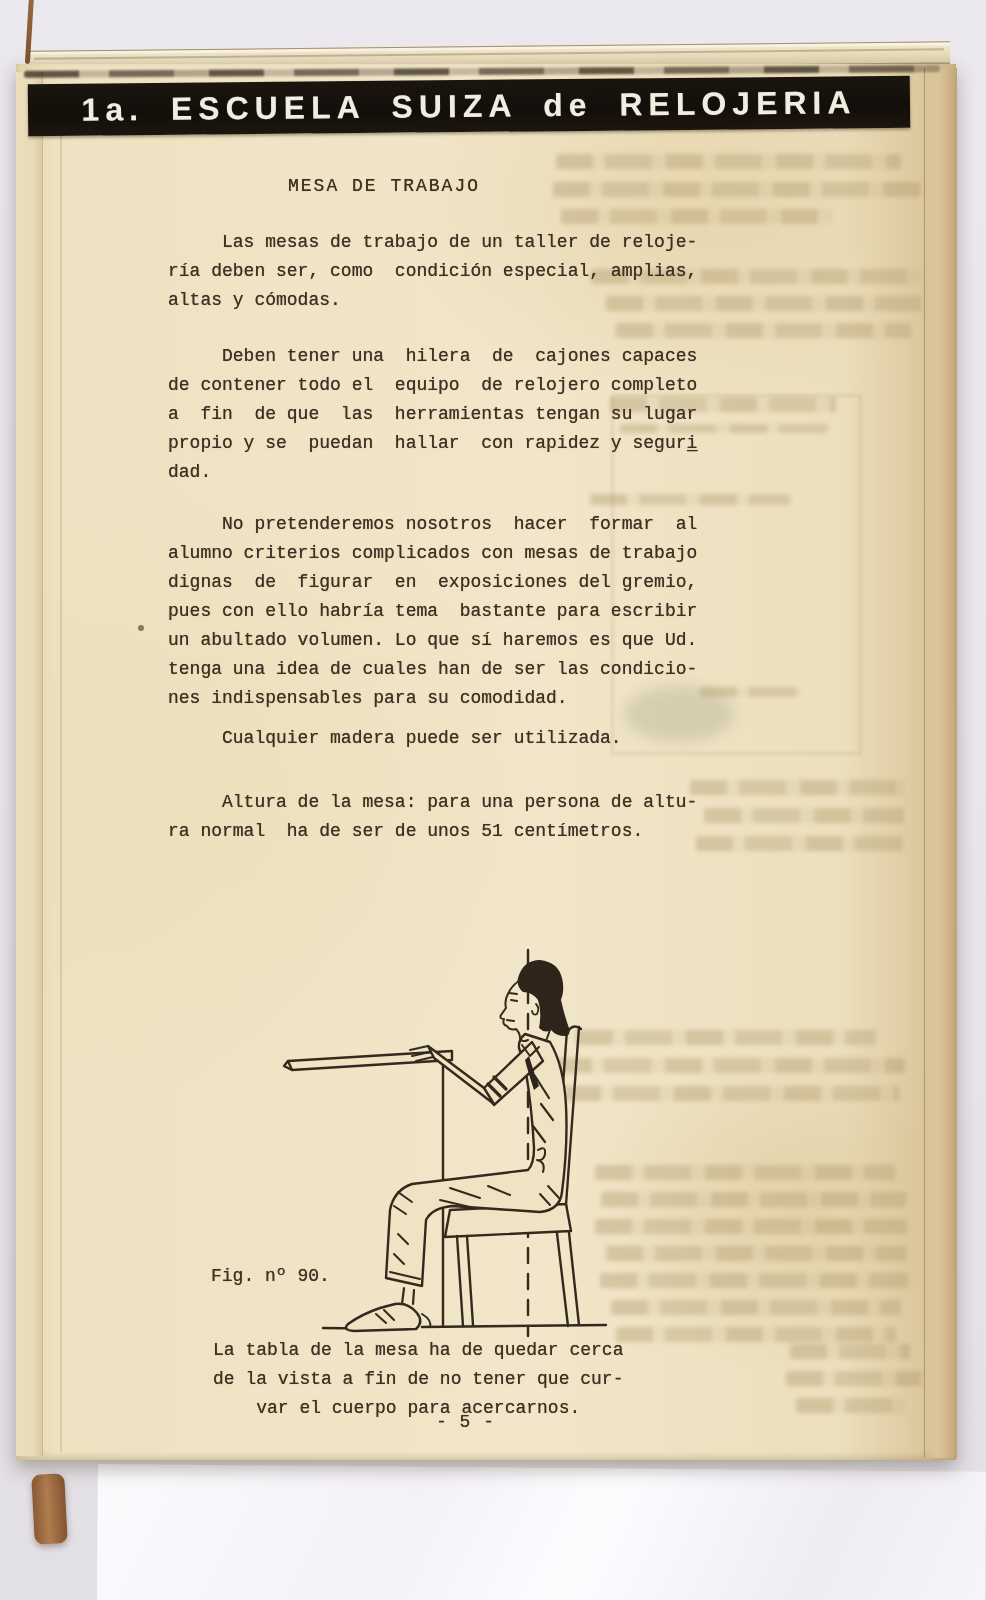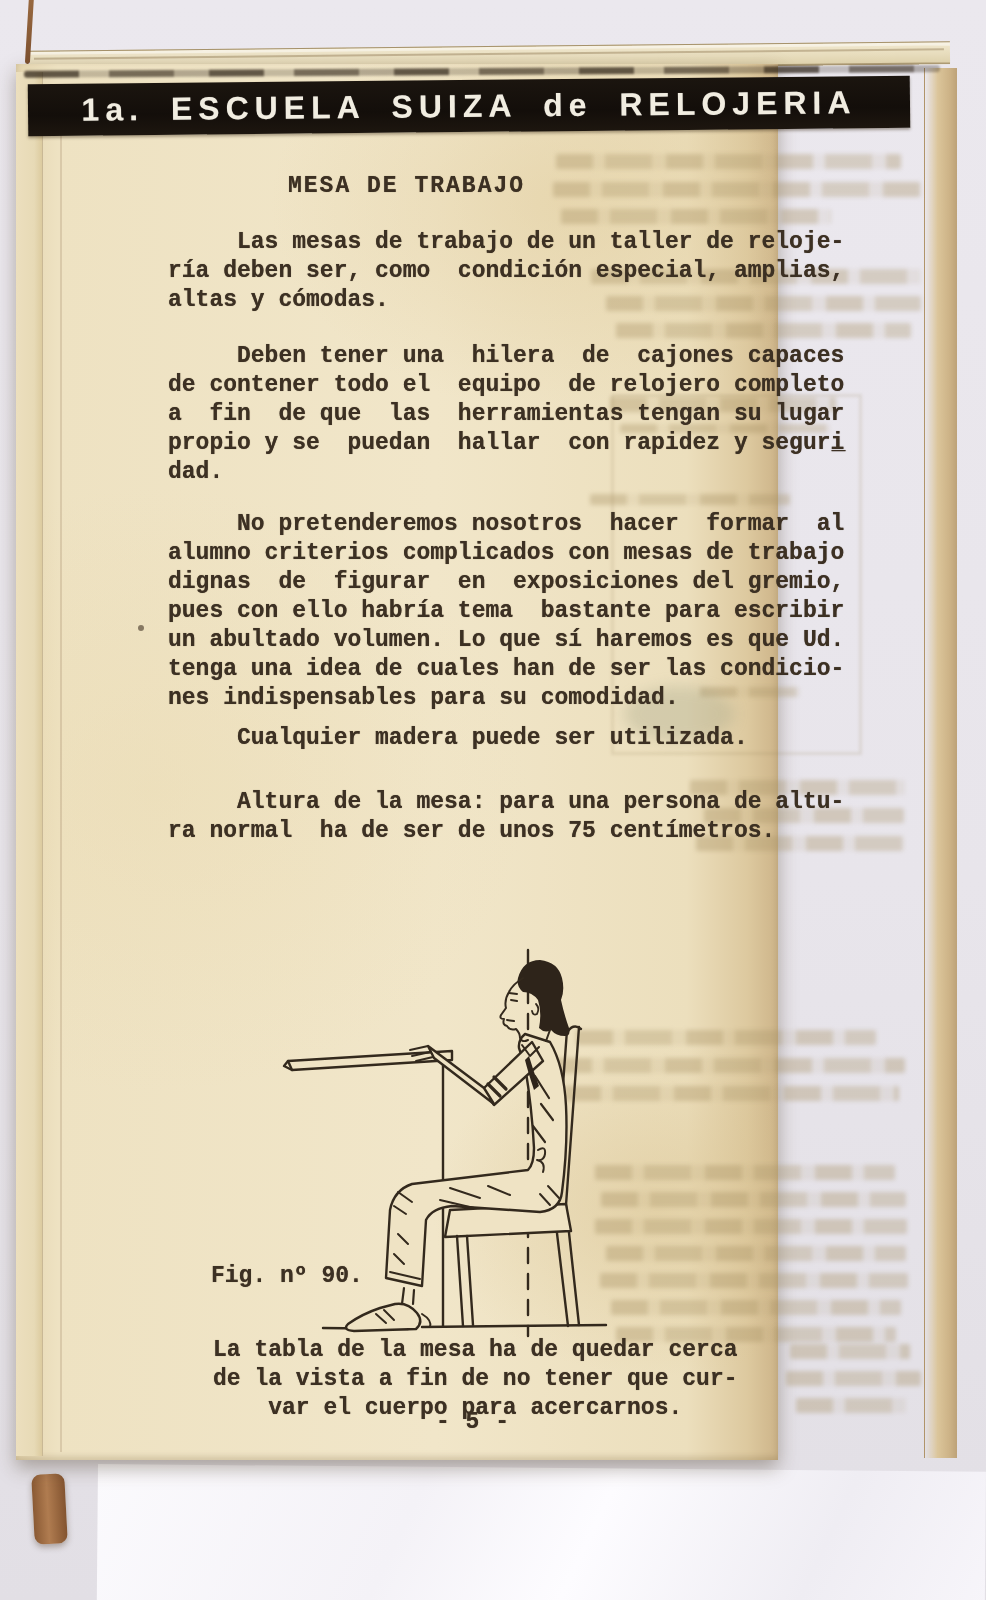--- a/index.html
+++ b/index.html
@@ -38,21 +38,21 @@
     box-shadow:inset 0 3px 0 rgba(255,255,255,.45),inset 0 -2px 0 rgba(115,90,50,.45);
     transform:rotate(-0.6deg);
   }
   .page-stack::before{
     content:"";position:absolute;left:4px;top:6px;right:6px;height:2px;
     background:rgba(120,95,55,.35);
   }
 
   
   .paper-page{
-    left:16px;top:64px;width:762px;height:1396px;
+    left:16px;top:64px;width:940px;height:1396px;
     background:
       radial-gradient(420px 300px at 72% 10%,rgba(222,200,150,.45),transparent 70%),
       radial-gradient(520px 420px at 18% 52%,rgba(234,218,176,.4),transparent 72%),
       radial-gradient(320px 240px at 84% 82%,rgba(214,190,138,.45),transparent 70%),
       linear-gradient(90deg,#e4d5b0 0,#eee2c2 42px,#f1e6c9 55%,#ecdfbd 88%,#ddc99f 96%,#cdb489 100%);
     box-shadow:0 8px 18px rgba(70,55,35,.38),inset 0 -3px 6px rgba(120,95,55,.25);
     color:#3b2f22;
   }
   .underpage-strip{
     left:0;top:8px;width:26px;height:1384px;
@@ -85,21 +85,21 @@
     box-shadow:0 2px 3px rgba(60,45,25,.4);
   }
   .banner-label{
     color:#f1ede1;font-family:"Liberation Sans",sans-serif;
     font-weight:700;font-size:32px;letter-spacing:6px;word-spacing:12px;
     white-space:nowrap;text-shadow:0 0 1px rgba(255,255,255,.35);
   }
 
   
   .tw{
-    white-space:pre;font-weight:700;font-size:23px;line-height:29px;
+    white-space:pre;font-weight:400;font-size:18px;line-height:29px;
     color:#3c3023;text-shadow:0 0 .7px rgba(58,44,28,.8);
   }
   .page-title{letter-spacing:2px;}
   .page-num{letter-spacing:1px;}
 
   
   .bt{
     position:absolute;height:15px;border-radius:2px;
     background:repeating-linear-gradient(90deg,
       rgba(164,142,96,.34) 0 37px,rgba(164,142,96,.08) 37px 49px,
@@ -179,21 +179,21 @@
 dad.</div>
   <div class="abs tw" style="left:152px;top:446px;">     No pretenderemos nosotros  hacer  formar  al
 alumno criterios complicados con mesas de trabajo
 dignas  de  figurar  en  exposiciones del gremio,
 pues con ello habría tema  bastante para escribir
 un abultado volumen. Lo que sí haremos es que Ud.
 tenga una idea de cuales han de ser las condicio-
 nes indispensables para su comodidad.</div>
   <div class="abs tw" style="left:152px;top:660px;">     Cualquier madera puede ser utilizada.</div>
   <div class="abs tw" style="left:152px;top:724px;">     Altura de la mesa: para una persona de altu-
-ra normal  ha de ser de unos 75 centímetros.</div>
+ra normal  ha de ser de unos 51 centímetros.</div>
 
   <svg class="figure-svg" width="340" height="392" viewBox="0 0 340 392">
     <g stroke="#33291d" stroke-width="2.4" fill="none" stroke-linecap="round" stroke-linejoin="round">
 
       <g>
         <line x1="246" y1="2" x2="246" y2="16"></line>
         <line x1="246" y1="40" x2="246" y2="388" stroke-dasharray="15 11"></line>
       </g>
 
       <g>

